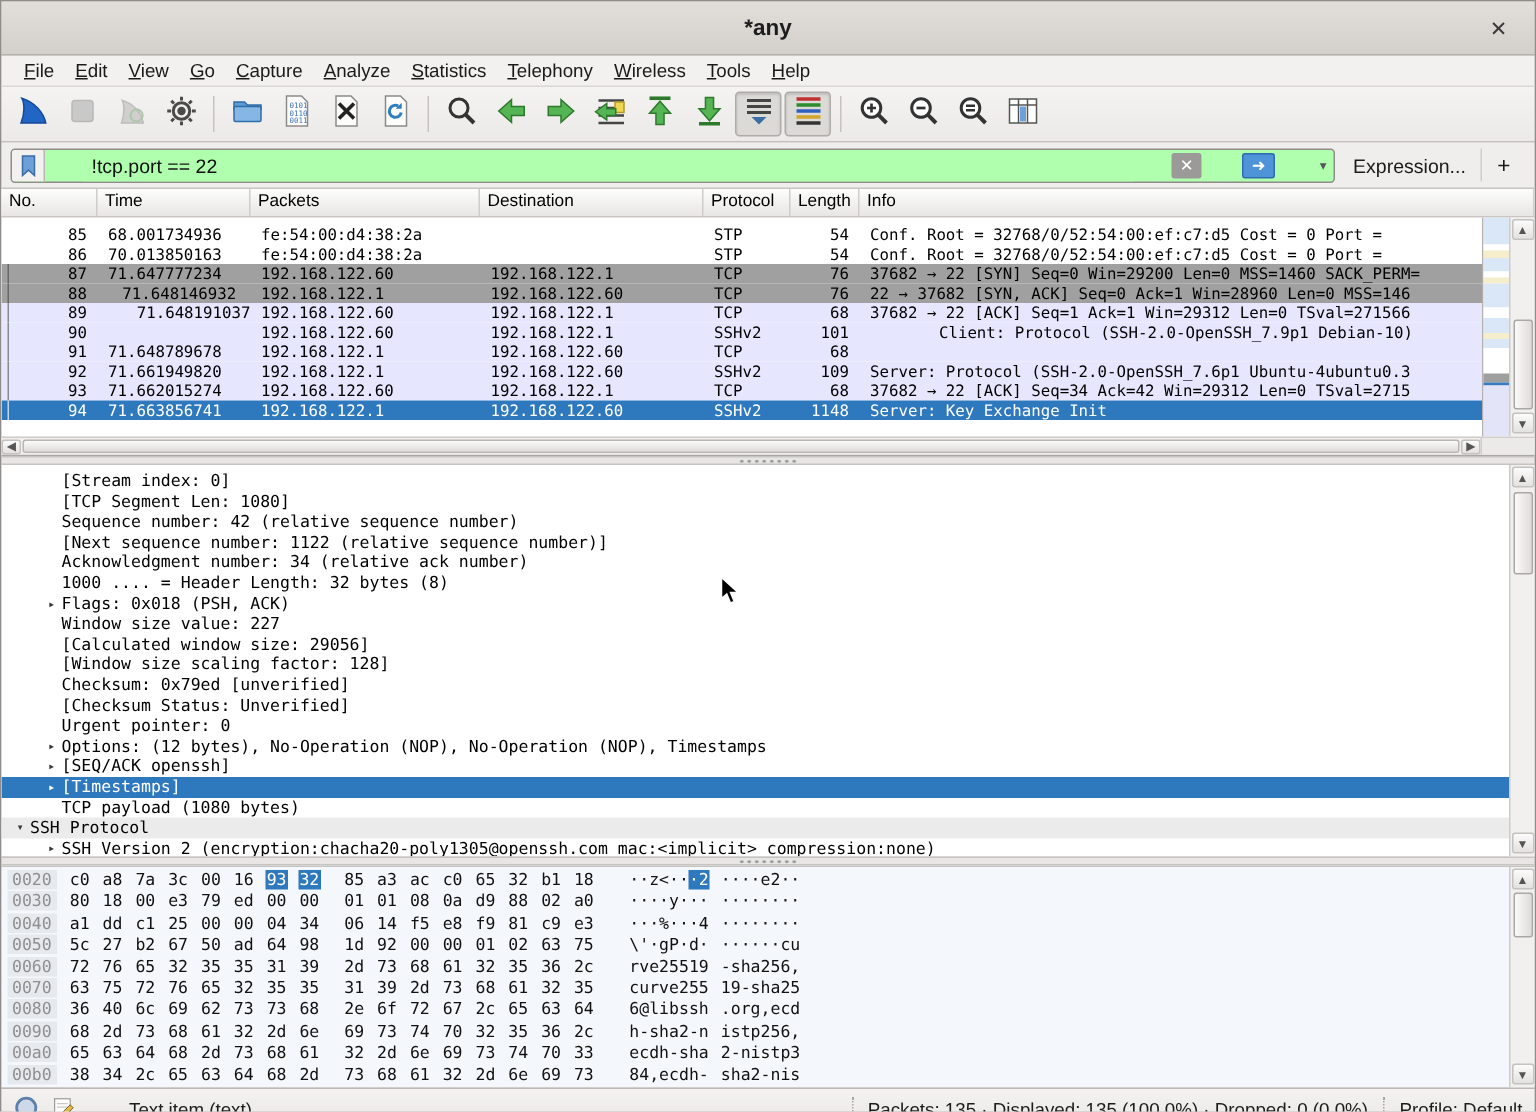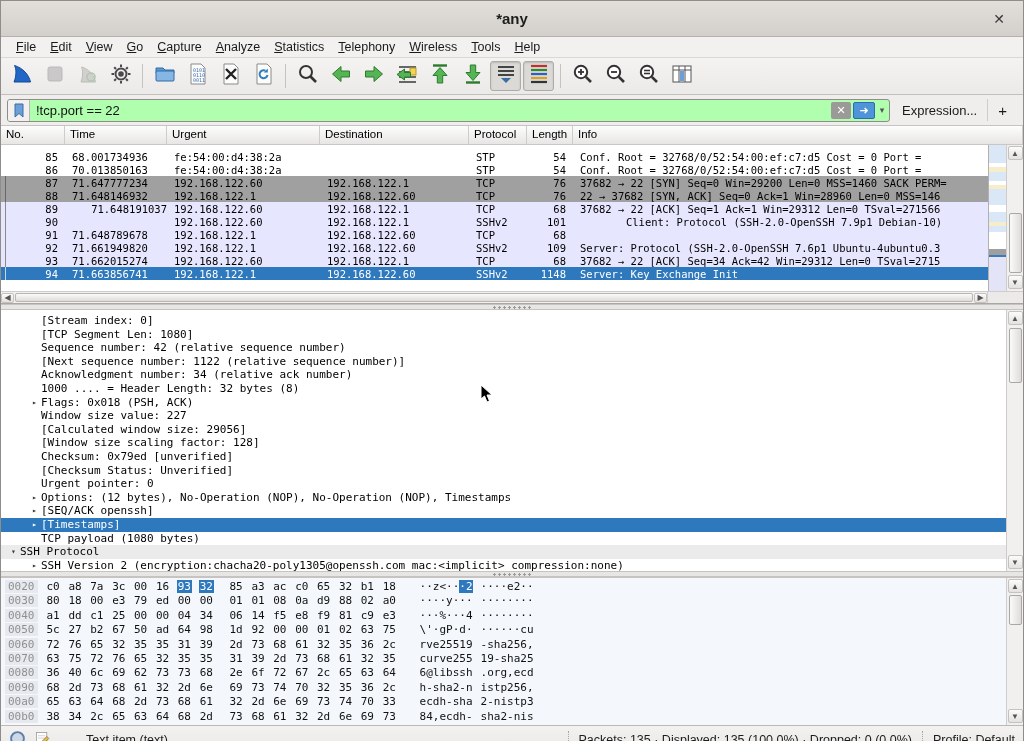--- a/index.html
+++ b/index.html
@@ -18,21 +18,21 @@
   .menuitem u { text-decoration:underline; }
 
   
   .toolbar { height:37px; background:linear-gradient(#f4f3f2,#eceae8); border-bottom:1px solid #c2bfbc; display:flex; align-items:center; padding-left:4px; flex:0 0 37px; }
   .tbtn { width:31px; height:30px; display:flex; align-items:center; justify-content:center; border:1px solid transparent; border-radius:3px; margin:0 1px; }
   .tbtn.pressed { background:#dcdad7; border:1px solid #aeaba8; box-shadow:inset 0 1px 2px rgba(0,0,0,.15); }
   .tsep { width:1px; height:24px; background:#c5c2bf; margin:0 5px; }
 
   
   .filterbar { height:31px; background:#efeeec; border-bottom:1px solid #c6c3c0; display:flex; align-items:center; padding:0 6px; flex:0 0 31px; }
-  .filterwrap { flex:1; height:23px; border:1px solid #8f8c89; border-radius:3px; background:#afffaf; display:flex; align-items:center; overflow:hidden; }
+  .filterwrap { flex:1; height:23px; border:1px solid #8f8c89; border-radius:3px; background:#afffaf; display:flex; align-items:center; overflow:hidden;gap:25px; }
   .fbookmark { width:22px; height:21px; background:#f2f1f0; border-right:1px solid #b9b6b3; display:flex; align-items:center; justify-content:center; }
   .filterinput { flex:1; border:none; outline:none; background:#afffaf; font-family:"Liberation Sans",sans-serif; font-size:13px; color:#111; padding:0 6px; height:21px; }
   .fclear { width:20px; height:17px; background:#9c9a98; border-radius:2px; color:#fff; font-size:11px; display:flex; align-items:center; justify-content:center; margin-right:2px; }
   .fapply { width:22px; height:17px; background:#4f94d8; border:1px solid #2d6cad; border-radius:2px; color:#fff; font-size:11px; display:flex; align-items:center; justify-content:center; }
   .fcaret { width:14px; color:#555; font-size:9px; text-align:center; }
   .fexpr { font-size:13px; color:#1a1a1a; padding:0 10px 0 12px; }
   .fplus { font-size:15px; color:#1a1a1a; padding:0 10px; border-left:1px solid #d0cdc9; height:22px; display:flex; align-items:center; }
 
   
   .plist { display:flex; flex-direction:column; border-bottom:1px solid #aaa7a4; background:#fff; flex:0 0 167px; }
@@ -285,21 +285,21 @@
       <span class="fcaret">▾</span>
     </div>
     <span class="fexpr">Expression...</span>
     <span class="fplus">+</span>
   </div>
 
   <div class="plist">
     <div class="phdr" id="phdr">
         <div class="phcell" style="width: 64px;">No.</div>
         <div class="phcell" style="width: 102px;">Time</div>
-        <div class="phcell" style="width: 153px;">Urgent</div>
+        <div class="phcell" style="width: 153px;">Packets</div>
         <div class="phcell" style="width: 149px;">Destination</div>
         <div class="phcell" style="width: 58px;">Protocol</div>
         <div class="phcell" style="width: 46px;">Length</div>
         <div class="phcell" style="flex: 1 1 0%;">Info</div>
       </div>
     <div class="pbody">
       <div class="prows" id="prows">
           <div style="height: 5px;"></div>
           <div class="prow stp">
             <div class="pcell" style="width: 64px; text-align: right; padding-left: 0px; padding-right: 7px;">85</div>
@@ -325,21 +325,21 @@
             <div class="pcell" style="width: 102px; text-align: left; padding-left: 7px; padding-right: 0px;">71.647777234</div>
             <div class="pcell" style="width: 153px; text-align: left; padding-left: 7px; padding-right: 0px;">192.168.122.60</div>
             <div class="pcell" style="width: 149px; text-align: left; padding-left: 7px; padding-right: 0px;">192.168.122.1</div>
             <div class="pcell" style="width: 58px; text-align: left; padding-left: 7px; padding-right: 0px;">TCP</div>
             <div class="pcell" style="width: 46px; text-align: right; padding-left: 0px; padding-right: 7px;">76</div>
             <div class="pcell" style="flex: 1 1 0%; text-align: left; padding-left: 7px; padding-right: 0px;">37682 → 22 [SYN] Seq=0 Win=29200 Len=0 MSS=1460 SACK_PERM=</div>
           </div>
           <div class="prow syn">
             <div class="rel-line"></div>
             <div class="pcell" style="width: 64px; text-align: right; padding-left: 0px; padding-right: 7px;">88</div>
-            <div class="pcell" style="width: 102px; text-align: left; padding-left: 7px; padding-right: 0px;">71.648146932</div>
+            <div class="pcell" style="width: 102px; text-align: center; padding-left: 7px; padding-right: 0px;">71.648146932</div>
             <div class="pcell" style="width: 153px; text-align: left; padding-left: 7px; padding-right: 0px;">192.168.122.1</div>
             <div class="pcell" style="width: 149px; text-align: left; padding-left: 7px; padding-right: 0px;">192.168.122.60</div>
             <div class="pcell" style="width: 58px; text-align: left; padding-left: 7px; padding-right: 0px;">TCP</div>
             <div class="pcell" style="width: 46px; text-align: right; padding-left: 0px; padding-right: 7px;">76</div>
             <div class="pcell" style="flex: 1 1 0%; text-align: left; padding-left: 7px; padding-right: 0px;">22 → 37682 [SYN, ACK] Seq=0 Ack=1 Win=28960 Len=0 MSS=146</div>
           </div>
           <div class="prow tcp">
             <div class="rel-line"></div>
             <div class="pcell" style="width: 64px; text-align: right; padding-left: 0px; padding-right: 7px;">89</div>
             <div class="pcell" style="width: 102px; text-align: right; padding-left: 7px; padding-right: 0px;">71.648191037</div>

